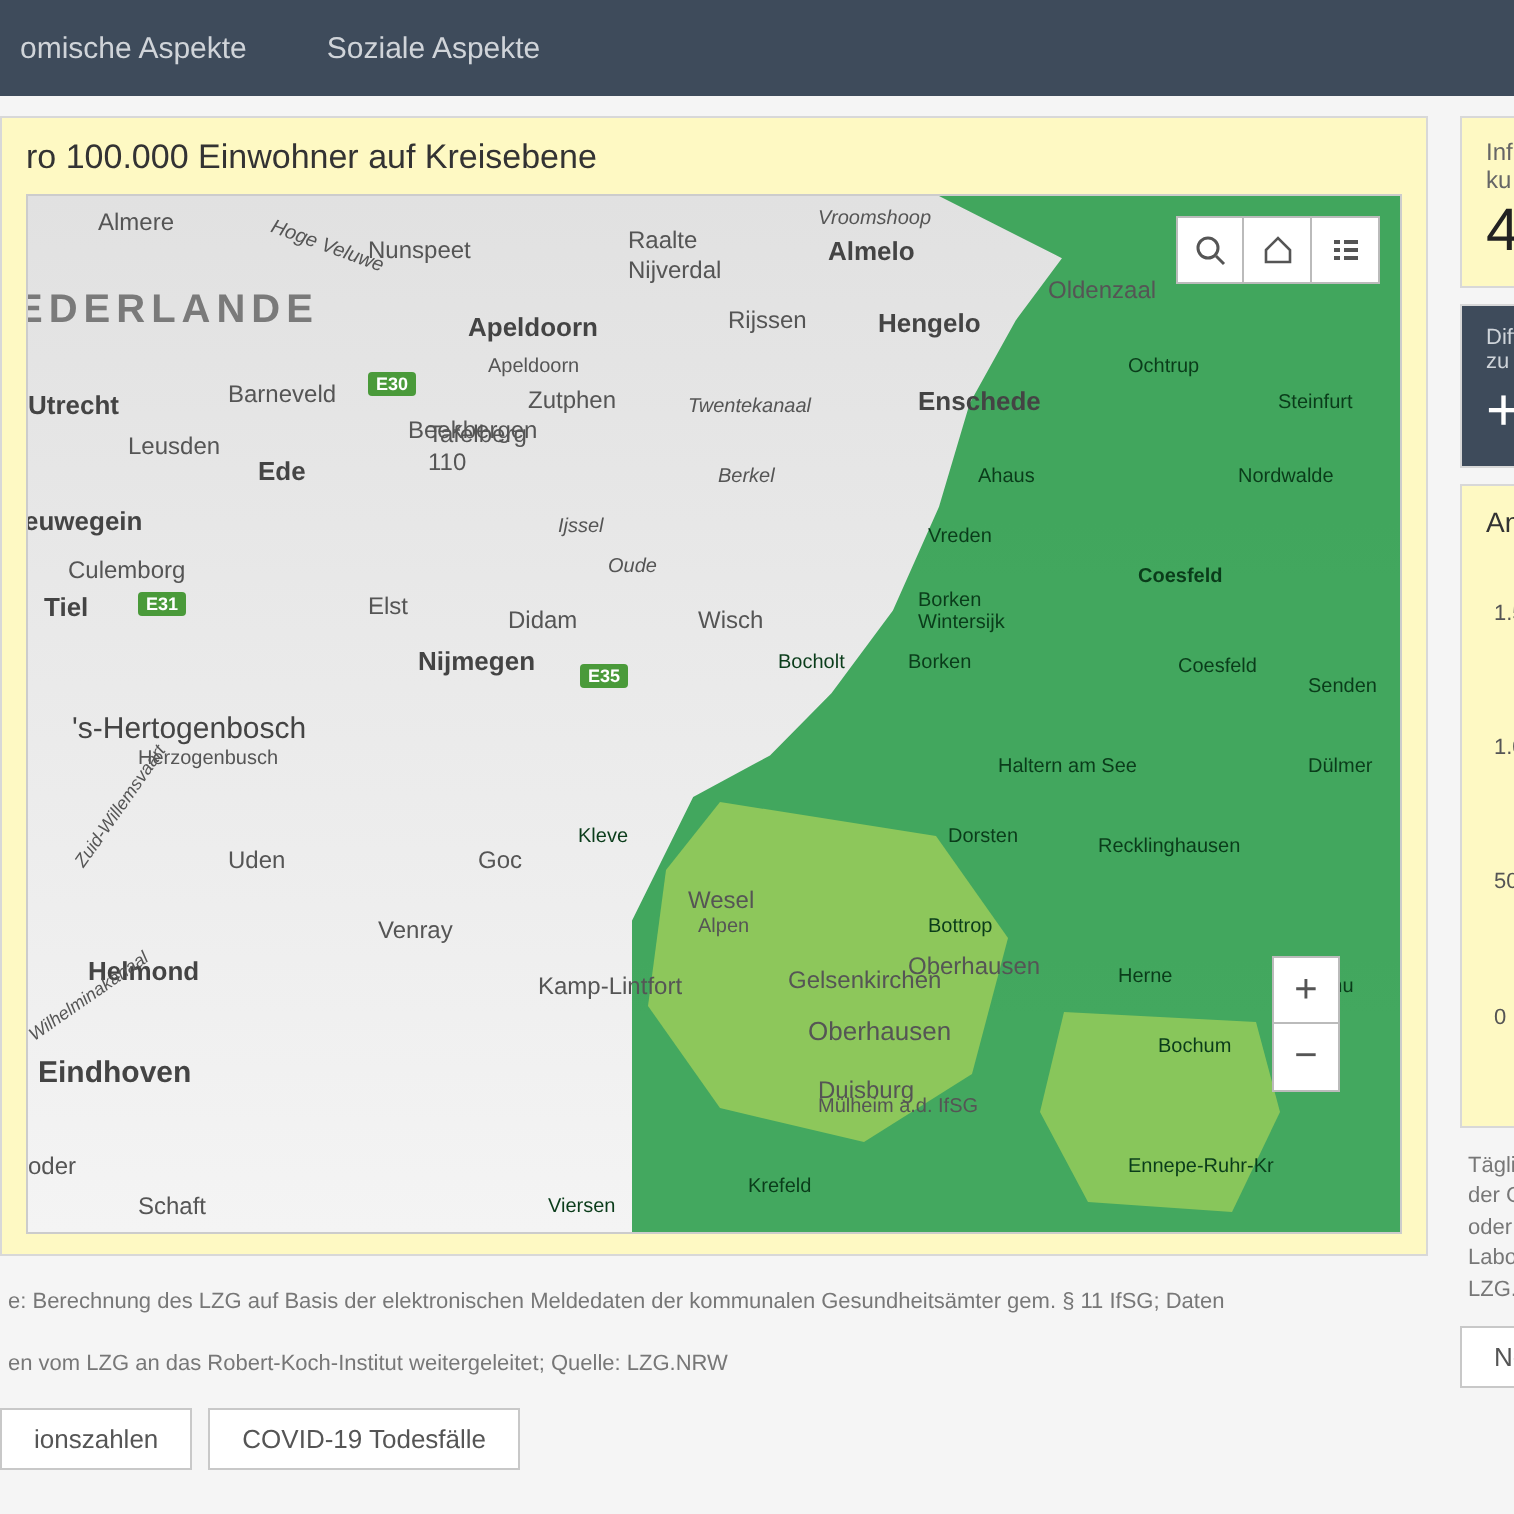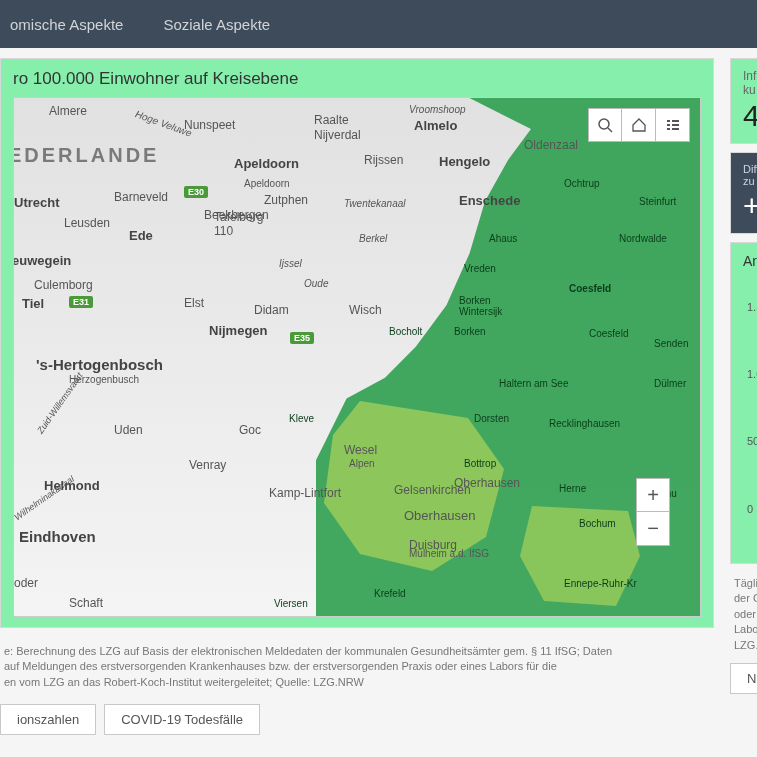--- a/index.html
+++ b/index.html
@@ -17,21 +17,21 @@
   display: flex;
   align-items: center;
   padding: 0 10px;
   gap: 40px;
 }
 .nav-bar a { color: #d0d4d9; font-size: 15px; text-decoration: none; }
 .content { display: flex; gap: 10px; padding: 10px 0 0 0; }
 .left-col { flex: 0 0 690px; padding-right: 0; }
 .right-col { flex: 1; padding-left: 6px; }
 .panel {
-  background: #86efac;
+  background: #fef9c3;
   border: 1px solid #d8d8d8;
   padding: 10px 12px;
   margin-bottom: 8px;
 }
 .panel-title { font-size: 17px; font-weight: 400; color: #333; margin-bottom: 8px; }
 .map-container {
   position: relative;
   width: 688px;
   height: 520px;
   background: #eee;
@@ -189,21 +189,21 @@
         <span class="map-label on-green city" style="top:185px;left:555px">Coesfeld</span>
         <span class="map-label on-green" style="top:208px;left:445px;font-size:10px">Wintersijk</span>
         <span class="map-label" style="top:180px;left:290px;font-style:italic;font-size:10px">Oude</span>
         <span class="map-label" style="top:160px;left:265px;font-style:italic;font-size:10px">Ijssel</span>
         <span class="map-label" style="top:20px;left:120px;font-style:italic;font-size:10px;transform:rotate(20deg)">Hoge Veluwe</span>
         <span class="map-label city" style="top:225px;left:195px;font-weight:700">Nijmegen</span>
         <span class="map-label on-green" style="top:228px;left:375px">Bocholt</span>
         <span class="map-label on-green" style="top:228px;left:440px">Borken</span>
         <span class="map-label on-green" style="top:230px;left:575px">Coesfeld</span>
         <span class="map-label on-green" style="top:240px;left:640px">Senden</span>
-        <span class="map-label city" style="top:258px;left:22px;font-weight:700;font-size:15px">'s-Hertogenbosch</span>
+        <span class="map-label city" style="top:258px;left:22px;font-weight:400;font-size:15px">'s-Hertogenbosch</span>
         <span class="map-label" style="top:276px;left:55px;font-size:10px">Herzogenbusch</span>
         <span class="map-label on-green" style="top:280px;left:640px">Dülmer</span>
         <span class="map-label on-green" style="top:280px;left:485px">Haltern am See</span>
         <span class="map-label on-green" style="top:315px;left:275px">Kleve</span>
         <span class="map-label on-green" style="top:315px;left:460px">Dorsten</span>
         <span class="map-label on-green" style="top:320px;left:535px">Recklinghausen</span>
         <span class="map-label" style="top:325px;left:100px">Uden</span>
         <span class="map-label" style="top:325px;left:225px">Goc</span>
         <span class="map-label" style="top:345px;left:330px">Wesel</span>
         <span class="map-label" style="top:360px;left:335px;font-size:10px">Alpen</span>
@@ -259,21 +259,21 @@
         <div class="zoom-ctrl">
           <div class="zoom-btn">+</div>
           <div class="zoom-btn">−</div>
         </div>
 
       </div>
     </div>
 
     <div class="footnote">
       <span>e: Berechnung des LZG auf Basis der elektronischen Meldedaten der kommunalen Gesundheitsämter gem. § 11 IfSG; Daten</span><br>
-      <span>auf Meldungen des erstversorgenden Krankenhauses bzw. der erstversorgenden Praxis oder eines Labors für die</span><br>
+      <br>
       <span>en vom LZG an das Robert-Koch-Institut weitergeleitet; Quelle: LZG.NRW</span>
     </div>
 
     <div class="tab-row">
       <button class="tab-btn">ionszahlen</button>
       <button class="tab-btn">COVID-19 Todesfälle</button>
     </div>
   </div>
 
   <div class="right-col">

